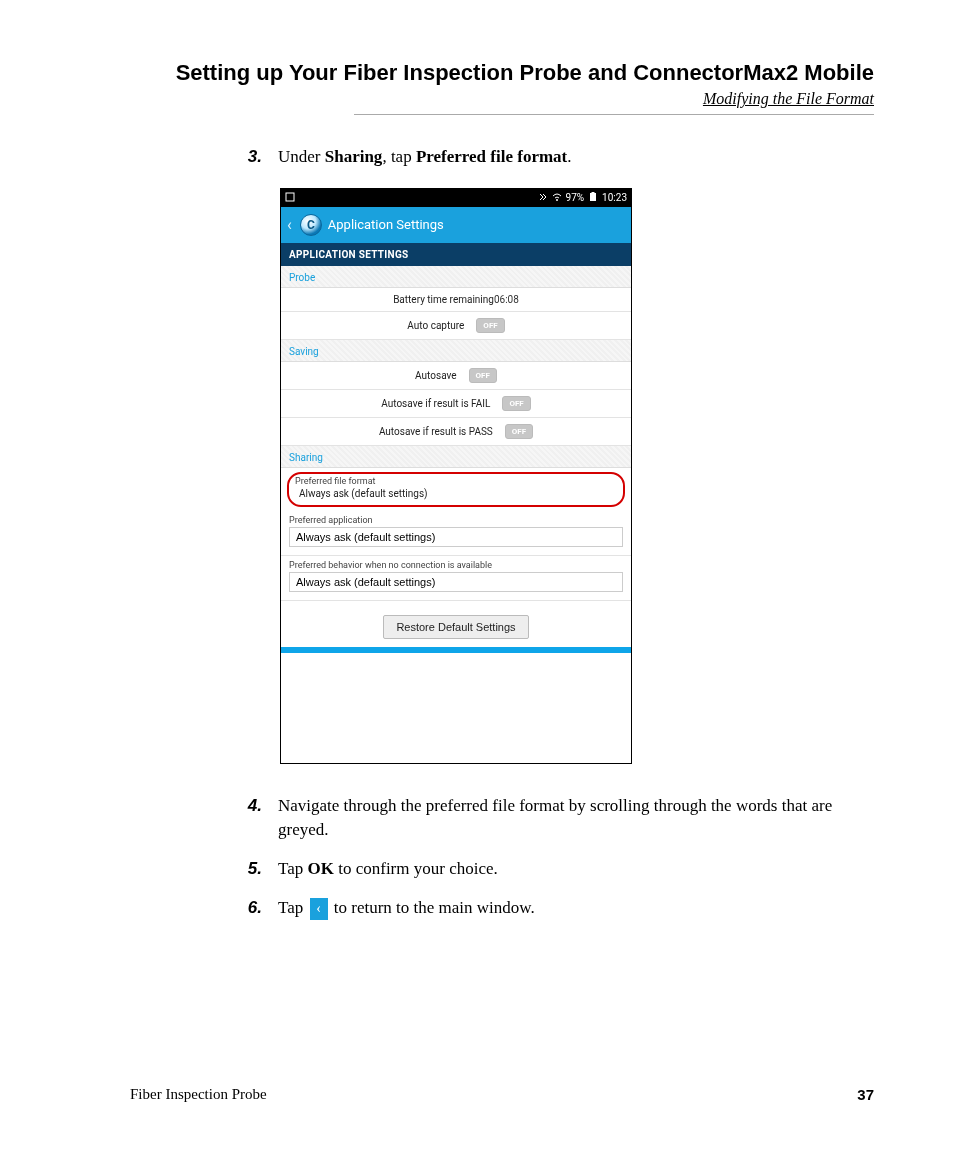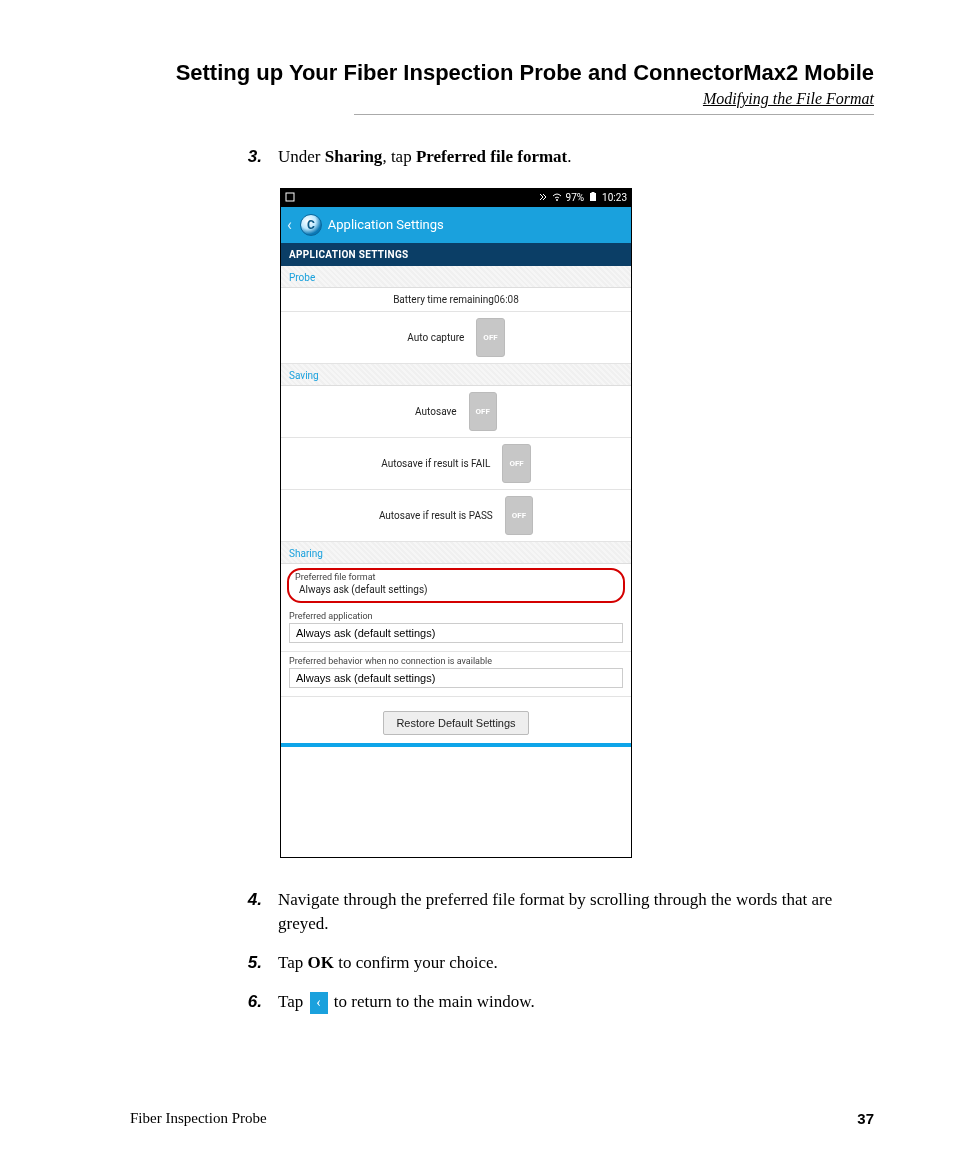--- a/index.html
+++ b/index.html
@@ -125,21 +125,21 @@
     display:flex; justify-content:center; align-items:center;
     padding: 6px 8px;
     border-bottom: 1px solid #e3e3e3;
     background:#fff;
     font-size:10px;
   }
   .row .val { color:#333; }
   .toggle {
     display:inline-block; background:#c7c7c7; color:#fff;
     font-size:8px; font-weight:700; border-radius:3px;
-    padding:14px 6px; border:1px solid #bbb;margin-left:12px;
+    padding:2px 6px; border:1px solid #bbb;margin-left:12px;
   }
   .subrow {
     padding: 4px 8px 8px;
     border-bottom:1px solid #e3e3e3;
     background:#fff;
   }
   .subrow .lbl { font-size:9px; color:#444; }
   .subrow .field {
     border:1px solid #ccc; background:#fff;
     padding:3px 6px; margin-top:2px;
@@ -150,21 +150,21 @@
     position: relative;
     border: 2px solid #d40000;
     border-radius: 14px;
     margin: 4px 6px;
     padding: 2px 6px 6px;
     background:#fff;
   }
   .restore-wrap {
     text-align:center;
     padding: 14px 0 8px;
-    border-bottom:4px solid #0ea5e9;
+    border-bottom:6px solid #0ea5e9;
     background:#fff;
   }
   .restore-btn {
     display:inline-block;
     background:#eee;
     border:1px solid #bbb;
     border-radius:2px;
     padding:5px 12px;
     font-size:11px;
     color:#222;
@@ -172,21 +172,21 @@
   }
   .filler { height:110px; background:#fff; }
   .inline-back {
     display:inline-flex; align-items:center; justify-content:center;
     width:18px; height:22px; background:#1aa1dd; color:#fff;
     font-size:14px; vertical-align:middle; line-height:1;
     margin:0 2px;
   }
   .footer {
     position:absolute;
-    bottom:32px;
+    bottom:56px;
     left:130px; right:80px;
     display:flex; justify-content:space-between;
     font-size:15px;
     font-family:"Georgia",serif;
   }
   .footer .pnum { font-weight:700; font-family:"Segoe UI",Arial,sans-serif; }
 </style>
 </head>
 <body>
 

